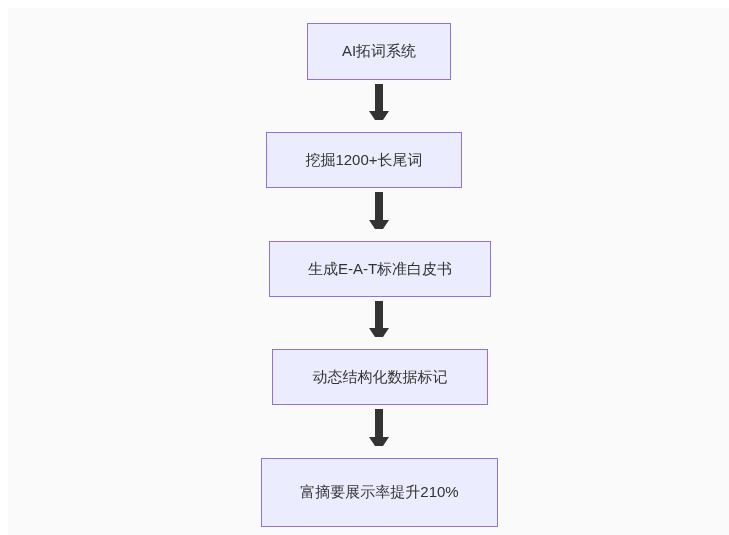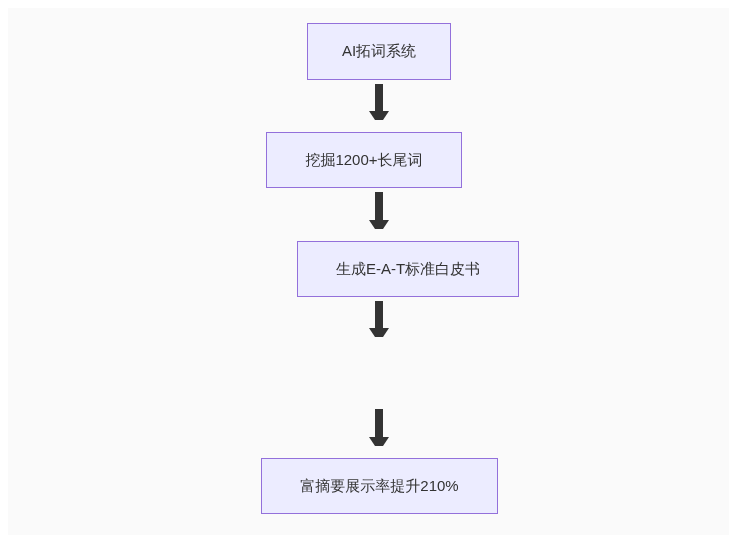--- a/index.html
+++ b/index.html
@@ -26,23 +26,23 @@
     font-size: 15px;
     display: flex;
     align-items: center;
     justify-content: center;
     text-align: center;
     white-space: nowrap;
   }
 
   .node-1 { left: 299px; top: 15px;  width: 144px; height: 57px; }
   .node-2 { left: 258px; top: 124px; width: 196px; height: 56px; }
-  .node-3 { left: 261px; top: 233px; width: 222px; height: 56px; margin-left: 28px; }
+  .node-3 { left: 261px; top: 233px; width: 222px; height: 56px; }
   .node-4 { left: 264px; top: 341px; width: 216px; height: 56px; }
-  .node-5 { left: 253px; top: 450px; width: 237px; height: 56px; }
+  .node-5 { left: 253px; top: 450px; width: 237px; height: 69px; }
 
   .arrow {
     position: absolute;
     left: 365px;           
     width: 12px;
     display: flex;
     flex-direction: column;
     align-items: center;
   }
 
@@ -90,20 +90,23 @@
 
   <div class="node node-3">
     <span>生成E-A-T标准白皮书</span>
   </div>
 
   <div class="arrow arrow-3">
     <div class="shaft"></div>
     <div class="head"></div>
   </div>
 
+  <div class="node node-4">
+    <span>动态结构化数据标记</span>
+  </div>
 
   <div class="arrow arrow-4">
     <div class="shaft"></div>
     <div class="head"></div>
   </div>
 
   <div class="node node-5">
     <span>富摘要展示率提升210%</span>
   </div>
 

